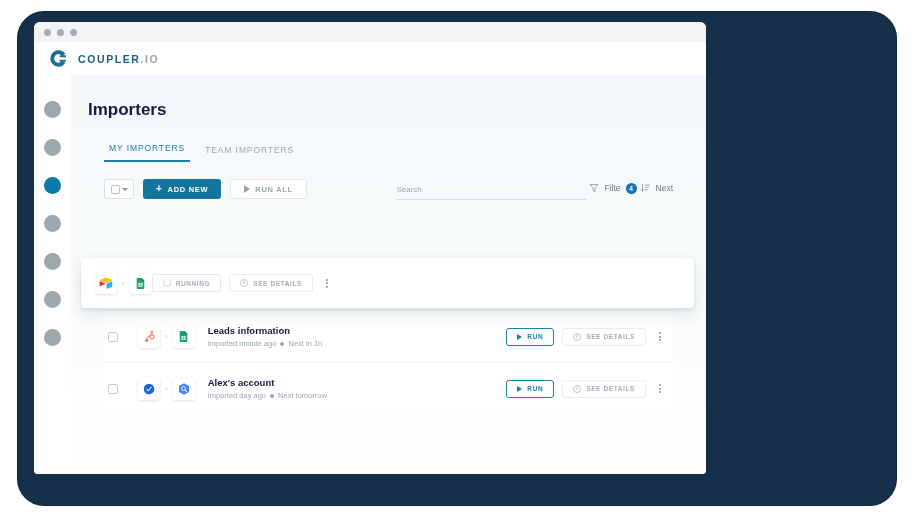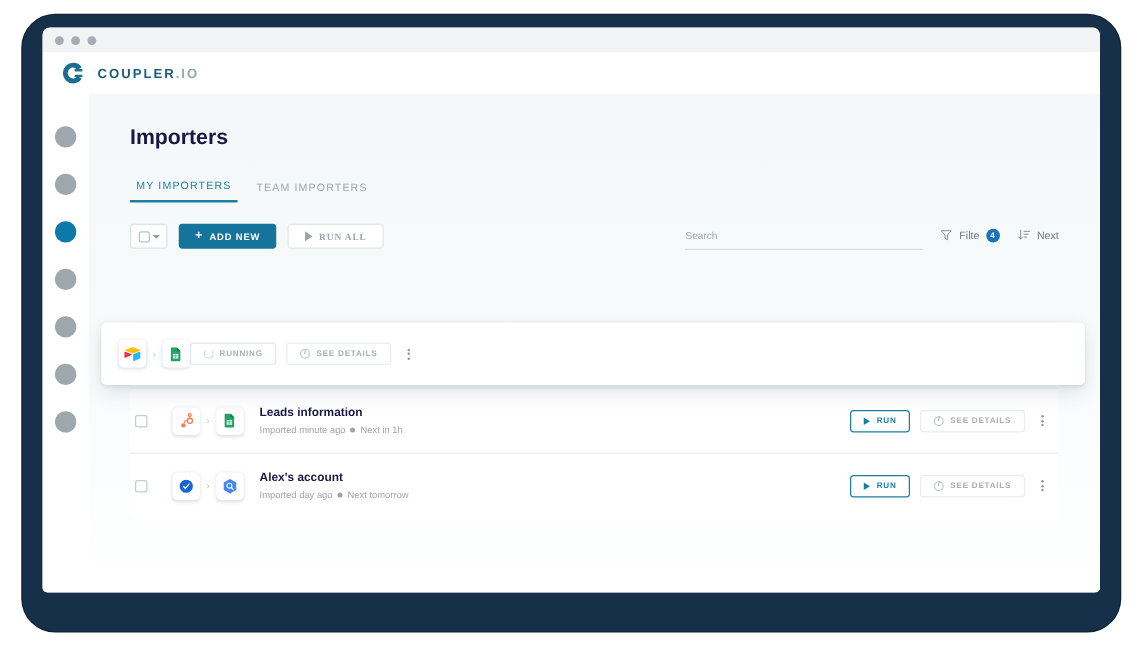--- a/index.html
+++ b/index.html
@@ -28,21 +28,21 @@
     background:
       repeating-conic-gradient(#0e2335 0% 25%, transparent 0% 50%) 0 0/3px 3px;
     opacity: .35;
     z-index: -1;
   }
 
   
   #window {
     position: absolute;
     left: 34px; top: 22px;
-    width: 846px; height: 452px;
+    width: 672px; height: 452px;
     background: #ffffff;
     border-radius: 6px 6px 4px 4px;
     overflow: hidden;
     display: flex; flex-direction: column;
   }
 
   
   #titlebar {
     height: 20px;
     background: #f2f3f5;
@@ -84,21 +84,21 @@
   
   #main {
     flex: 1 1 auto;
     background: linear-gradient(180deg,#f4f8fa 0%, #f7fafb 40%, #ffffff 100%);
     padding: 25px 0 0 0;
     position: relative;
     min-width: 0;
   }
   #page-title {
     font-size: 17px; font-weight: 700; color: #181843;
-    margin-left: 33px;
+    margin-left: 17px;
   }
 
   
   #tabs {
     margin: 23px 0 0 33px;
     display: flex; gap: 10px; align-items: flex-end;
   }
   .tab {
     font-size: 8.5px; letter-spacing: .9px; font-weight: 400;
     color: #9aa7ad; padding: 0 5px 7px 5px; cursor: pointer;
@@ -119,26 +119,26 @@
   .mini-check { width: 9px; height: 9px; border: 1px solid #b9c2c8; border-radius: 2px; }
   .chev { width: 0; height: 0; border-left: 3px solid transparent;
           border-right: 3px solid transparent; border-top: 3.5px solid #8f9aa1; }
 
   .btn {
     height: 20px; border-radius: 3px; font-size: 7.5px; letter-spacing: .7px;
     font-weight: 700; display: inline-flex; align-items: center; justify-content: center;
     gap: 5px; padding: 0 13px; cursor: pointer; white-space: nowrap;
   }
   #btn-add-new { background: #14749c; color: #fff; }
-  #btn-run-all { background: #fff; color: #9ba6ac; border: 1px solid #e2e7eb; font-family: Liberation Serif, serif; }
+  #btn-run-all { background: #fff; color: #9ba6ac; border: 1px solid #e2e7eb; }
   .plus { font-size: 10px; font-weight: 700; line-height: 1; }
   .play { width: 0; height: 0; border-top: 4px solid transparent;
           border-bottom: 4px solid transparent; border-left: 6px solid currentColor; }
 
-  #toolbar-right { margin-left: auto; display: flex; align-items: center; gap: 14px; }
+  #toolbar-right { margin-left: auto; display: flex; align-items: center; gap: 3px; }
   #search-wrap { width: 190px; border-bottom: 1px solid #d6dde2; padding-bottom: 3px; }
   #search-input {
     width: 100%; border: none; outline: none; background: transparent;
     font-size: 8px; color: #6d7a82; font-family: inherit;
   }
   #search-input::placeholder { color: #9aa6ad; }
   .tool-link {
     display: flex; align-items: flex-start; gap: 5px;
     font-size: 8.5px; color: #6d7a82; cursor: pointer; white-space: nowrap;
   }

